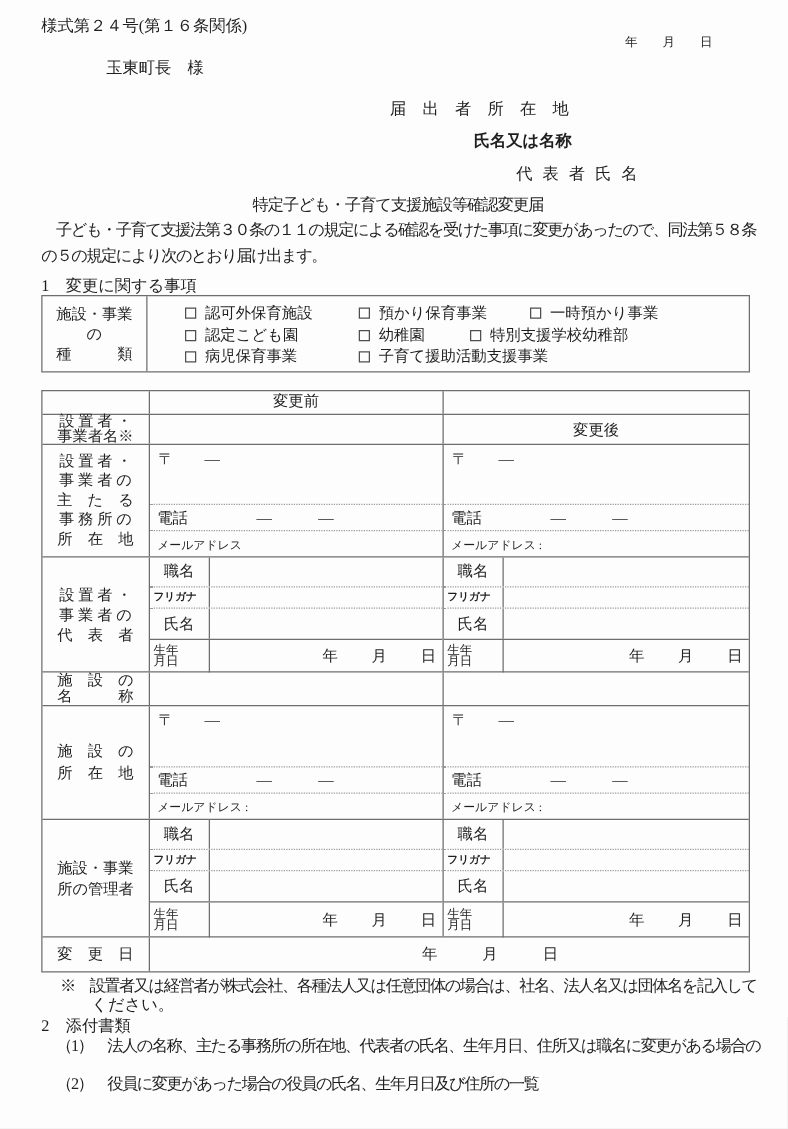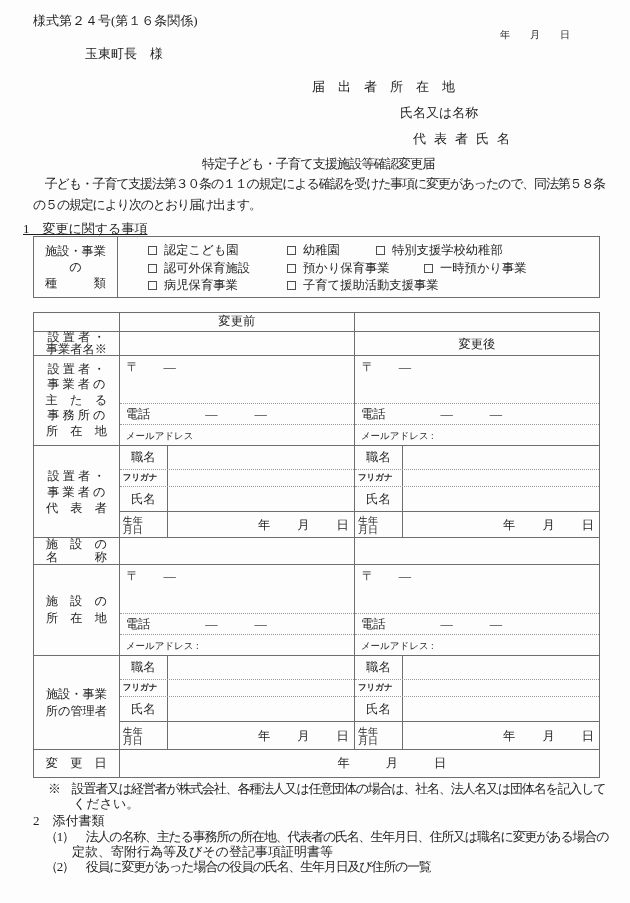--- a/index.html
+++ b/index.html
@@ -16,26 +16,26 @@
     overflow:hidden;
   }
   .sheet *{box-sizing:border-box;}
   .abs{position:absolute;white-space:pre;line-height:1.25;}
 
   
   .formno{left:33px;top:13px;font-size:13px;}
   .tdate{left:500px;top:29px;font-size:10px;}
   .addr1{left:45px;top:46px;font-size:13px;margin-left:40px;}
   .np1{left:312px;top:79px;font-size:13px;}
-  .np2{left:400px;top:105px;font-size:13px;}
+  .np2{left:379px;top:105px;font-size:13px;font-weight:bold;}
   .np3{left:383px;top:131px;font-size:13px;letter-spacing:8px;margin-left:30px;}
   .ttl{left:202px;top:156px;font-size:13px;letter-spacing:-0.8px;}
   .b1{left:33px;top:176px;font-size:13px;letter-spacing:-1.2px;}
   .b2{left:33px;top:197px;font-size:13px;letter-spacing:-1.2px;}
-  .s1{left:23px;top:221px;font-size:13px;text-decoration:underline;}
+  .s1{left:33px;top:221px;font-size:13px;}
   .note1{left:48px;top:781px;font-size:13px;letter-spacing:-1.2px;}
   .note2{left:73px;top:796px;font-size:13px;}
   .s2{left:33px;top:813px;font-size:13px;}
   .i1a{left:45px;top:829px;font-size:13px;letter-spacing:-1.2px;}
   .i1b{left:72px;top:844px;font-size:13px;}
   .i2{left:45px;top:859px;font-size:13px;letter-spacing:-1.2px;}
 
   
   .t1{position:absolute;left:33px;top:236px;width:567px;height:62px;
       border:1px solid var(--ln);display:flex;font-size:12.3px;}
@@ -107,28 +107,28 @@
   <div class="abs s1">1　変更に関する事項</div>
 
   <div class="t1">
     <div class="t1-label">
       <div>施設・事業</div>
       <div>の</div>
       <div>種　　　類</div>
     </div>
     <div class="t1-content">
       <div class="cbrow">
+        <span class="cbitem cx1"><span class="cb"></span><span>認可外保育施設</span></span>
+        <span class="cbitem cx2"><span class="cb"></span><span>預かり保育事業</span></span>
+        <span class="cbitem cx3b"><span class="cb"></span><span>一時預かり事業</span></span>
+      </div>
+      <div class="cbrow">
         <span class="cbitem cx1"><span class="cb"></span><span>認定こども園</span></span>
         <span class="cbitem cx2"><span class="cb"></span><span>幼稚園</span></span>
         <span class="cbitem cx3a"><span class="cb"></span><span>特別支援学校幼稚部</span></span>
-      </div>
-      <div class="cbrow">
-        <span class="cbitem cx1"><span class="cb"></span><span>認可外保育施設</span></span>
-        <span class="cbitem cx2"><span class="cb"></span><span>預かり保育事業</span></span>
-        <span class="cbitem cx3b"><span class="cb"></span><span>一時預かり事業</span></span>
       </div>
       <div class="cbrow">
         <span class="cbitem cx1"><span class="cb"></span><span>病児保育事業</span></span>
         <span class="cbitem cx2"><span class="cb"></span><span>子育て援助活動支援事業</span></span>
       </div>
     </div>
   </div>
 
   <div class="t2">
 
@@ -290,16 +290,15 @@
         <span>日</span>
       </div>
     </div>
 
   </div>
 
   <div class="abs note1">※　設置者又は経営者が株式会社、各種法人又は任意団体の場合は、社名、法人名又は団体名を記入して</div>
   <div class="abs note2">ください。</div>
   <div class="abs s2">2　添付書類</div>
   <div class="abs i1a">（1）　法人の名称、主たる事務所の所在地、代表者の氏名、生年月日、住所又は職名に変更がある場合の</div>
-  <div class="abs i1b">定款、寄附行為等及びその登記事項証明書等</div>
   <div class="abs i2">（2）　役員に変更があった場合の役員の氏名、生年月日及び住所の一覧</div>
 
 </div>
 
 </body></html>

